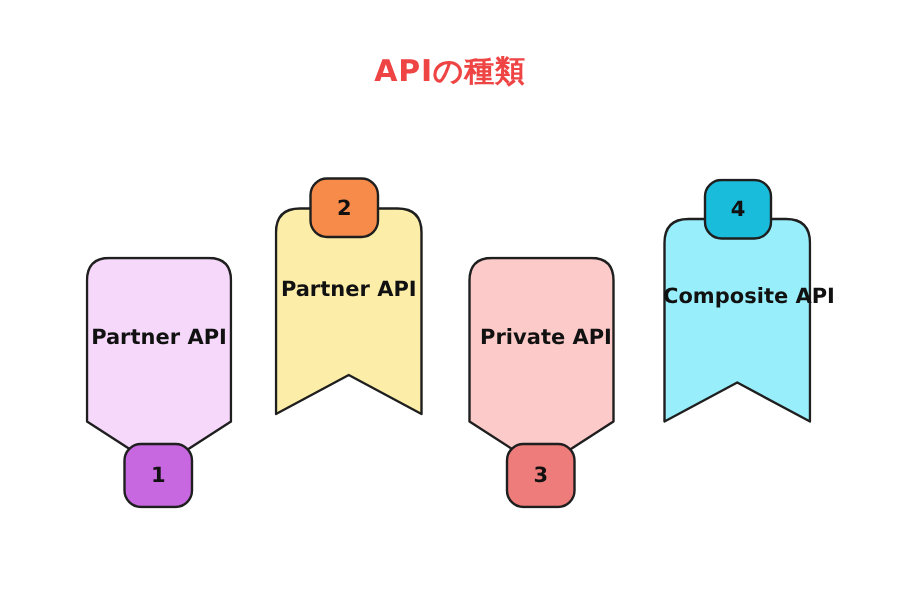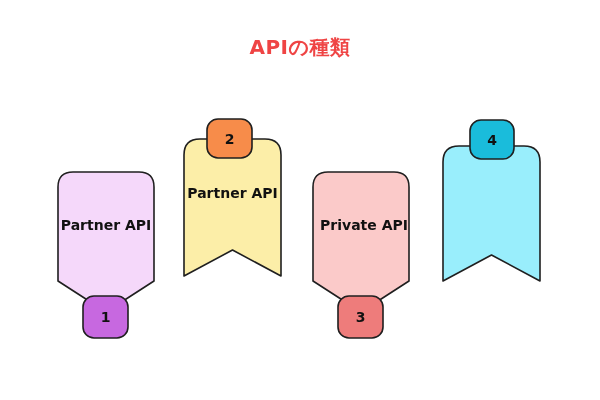--- a/index.html
+++ b/index.html
@@ -78,16 +78,17 @@
     </svg>
     <div class="label" style="top:44px;">Private API</div>
     <div class="badge-num" style="left:26px; top:125px; width:45px; height:42px;">3</div>
   </div>
 
   <div class="card" style="left:442px; top:119px; width:99px; height:164px;">
     <svg width="99" height="164" viewBox="0 0 99 164">
       <path stroke-width="1.6" stroke-linejoin="round" d="M17,27 H82 Q98,27 98,43 V162 L49.5,136 L1,162 V43 Q1,27 17,27 Z" fill="#99eefc" stroke="#1f1f1f"></path>
       <rect stroke-width="1.6" x="28" y="1" width="44" height="39" rx="11" fill="#1abcdb" stroke="#1f1f1f"></rect>
     </svg>
+    <div class="label" style="top:69px;">Composite API</div>
     <div class="badge-num" style="left:28px; top:1px; width:44px; height:39px;">4</div>
   </div>
 
 </div>
 
 </body></html>

